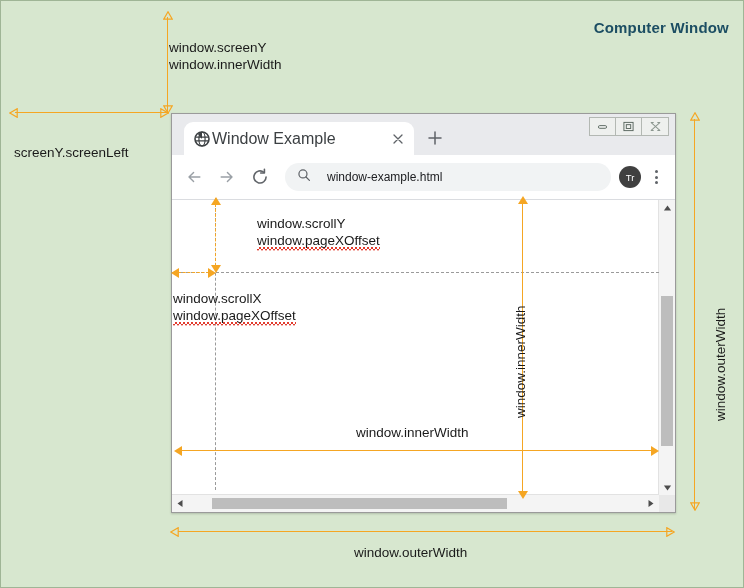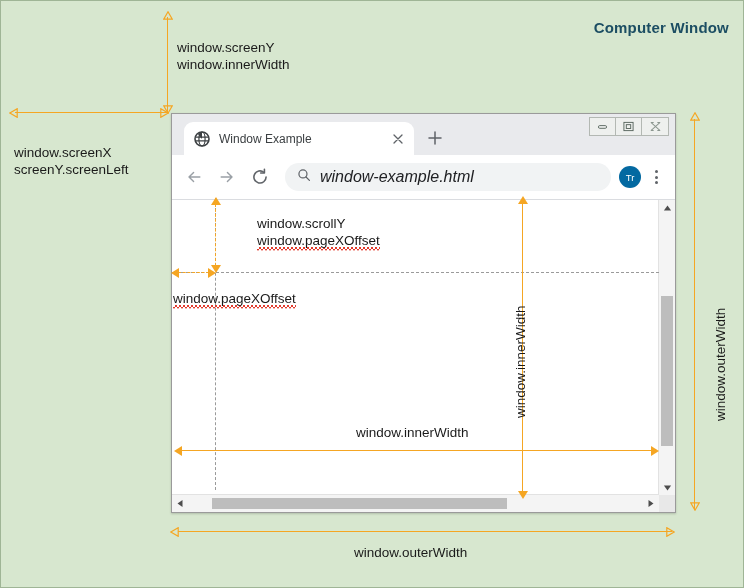--- a/index.html
+++ b/index.html
@@ -129,23 +129,23 @@
     background: #ffffff;
     border-radius: 9px 9px 0 0;
     display: flex;
     align-items: center;
     padding: 0 8px 0 10px;
     box-sizing: border-box;
   }
   .tab-favicon { width: 16px; height: 16px; flex: 0 0 auto; }
   .tab-title {
     flex: 1 1 auto;
-    font-size: 12px;
+    font-size: 16px;
     color: #3c4043;
-    margin-left: 9px;
+    margin-left: 2px;
     overflow: hidden;
     text-overflow: ellipsis;
     white-space: nowrap;
   }
   .tab-close {
     flex: 0 0 auto;
     width: 16px; height: 16px;
     color: #5f6368;
   }
   .newtab {
@@ -196,30 +196,29 @@
     height: 28px;
     background: #f1f3f4;
     border-radius: 15px;
     display: flex;
     align-items: center;
     padding: 0 12px;
     margin: 0 6px 0 4px;
     box-sizing: border-box;
   }
   .omni-url {
-    font-size: 16px;
+    font-size: 12px;
     color: #202124;
-    margin-left: 9px;
+    margin-left: 16px;
     white-space: nowrap;
-    font-style: italic;
   }
   .avatar {
     width: 22px; height: 22px;
     border-radius: 50%;
-    background: #0369a1;
+    background: #404040;
     color: #fff;
     font-size: 9.5px;
     display: flex;
     align-items: center;
     justify-content: center;
     flex: 0 0 auto;
     margin: 0 6px 0 2px;
   }
   .kebab {
     width: 18px; height: 22px;
@@ -410,53 +409,53 @@
   <div class="head up hollow" style="left:162px; top:10px;">
     <svg viewBox="0 0 10 9" width="10" height="9">
         <path d="M5 0.8 L9.3 8.2 H0.7 Z" fill="none" stroke="#f5a623" stroke-width="1.2"></path>
       </svg>
   </div>
   <div class="head down hollow" style="left:162px; top:104px;">
     <svg viewBox="0 0 10 9" width="10" height="9">
         <path d="M5 8.2 L0.7 0.8 H9.3 Z" fill="none" stroke="#f5a623" stroke-width="1.2"></path>
       </svg>
   </div>
-  <div class="ann" style="left:176px; top:38px;">
+  <div class="ann" style="left:168px; top:38px;">
     <div>window.screenY</div>
     <div>window.innerWidth</div>
   </div>
 
   <div class="oline-h" style="left:14px; top:111px; width:152px;"></div>
   <div class="head left hollow" style="left:8px; top:107px;">
     <svg viewBox="0 0 9 10" width="9" height="10">
         <path d="M0.8 5 L8.2 0.7 V9.3 Z" fill="none" stroke="#f5a623" stroke-width="1.2"></path>
       </svg>
   </div>
   <div class="head right hollow" style="left:159px; top:107px;">
     <svg viewBox="0 0 9 10" width="9" height="10">
         <path d="M8.2 5 L0.8 0.7 V9.3 Z" fill="none" stroke="#f5a623" stroke-width="1.2"></path>
       </svg>
   </div>
   <div class="ann" style="left:13px; top:143px;">
-    <div>window.screenX</div>
     <div>screenY.screenLeft</div>
   </div>
 
   <div class="oline-v dash" style="left:214px; top:203px; height:62px;"></div>
   <div class="head up" style="left:210px; top:196px;"></div>
   <div class="head down" style="left:210px; top:264px;"></div>
   <div class="ann" style="left:224px; top:214px;margin-left:32px;">
     <div>window.scrollY</div>
     <div><span class="sp">window.pageXOffset</span></div>
   </div>
 
   <div class="oline-h dash" style="left:177px; top:271px; width:36px;"></div>
   <div class="head left" style="left:170px; top:267px;"></div>
   <div class="head right" style="left:207px; top:267px;"></div>
   <div class="ann" style="left:172px; top:289px;">
+    <div>window.scrollX</div>
     <div><span class="sp">window.pageXOffset</span></div>
   </div>
 
   <div class="oline-v" style="left:521px; top:202px; height:290px;"></div>
   <div class="head up" style="left:517px; top:195px;"></div>
   <div class="head down" style="left:517px; top:490px;"></div>
   <div class="vert" style="left:512px; top:417px;">window.innerWidth</div>
 
   <div class="oline-h" style="left:180px; top:449px; width:476px;"></div>
   <div class="head left" style="left:173px; top:445px;"></div>

